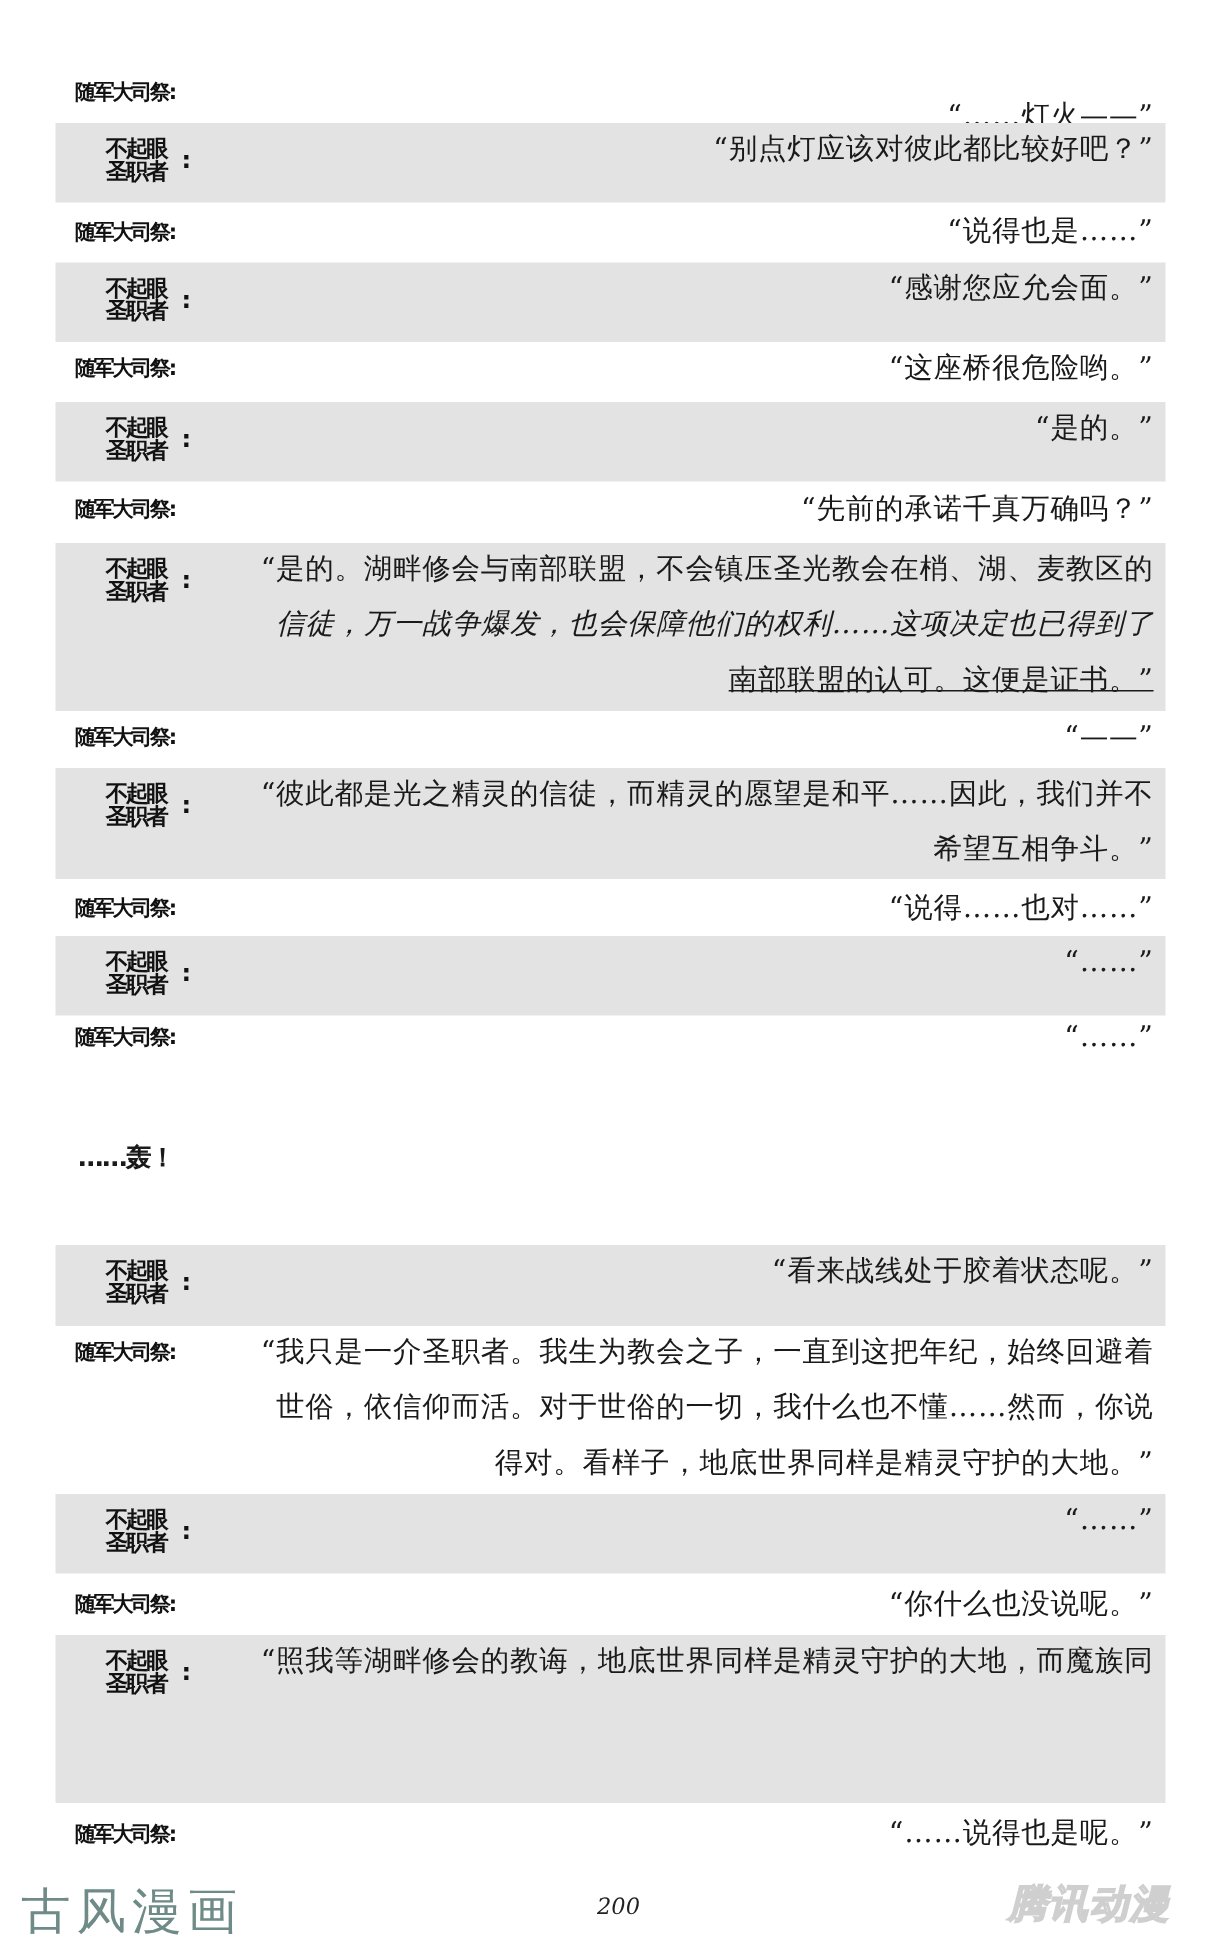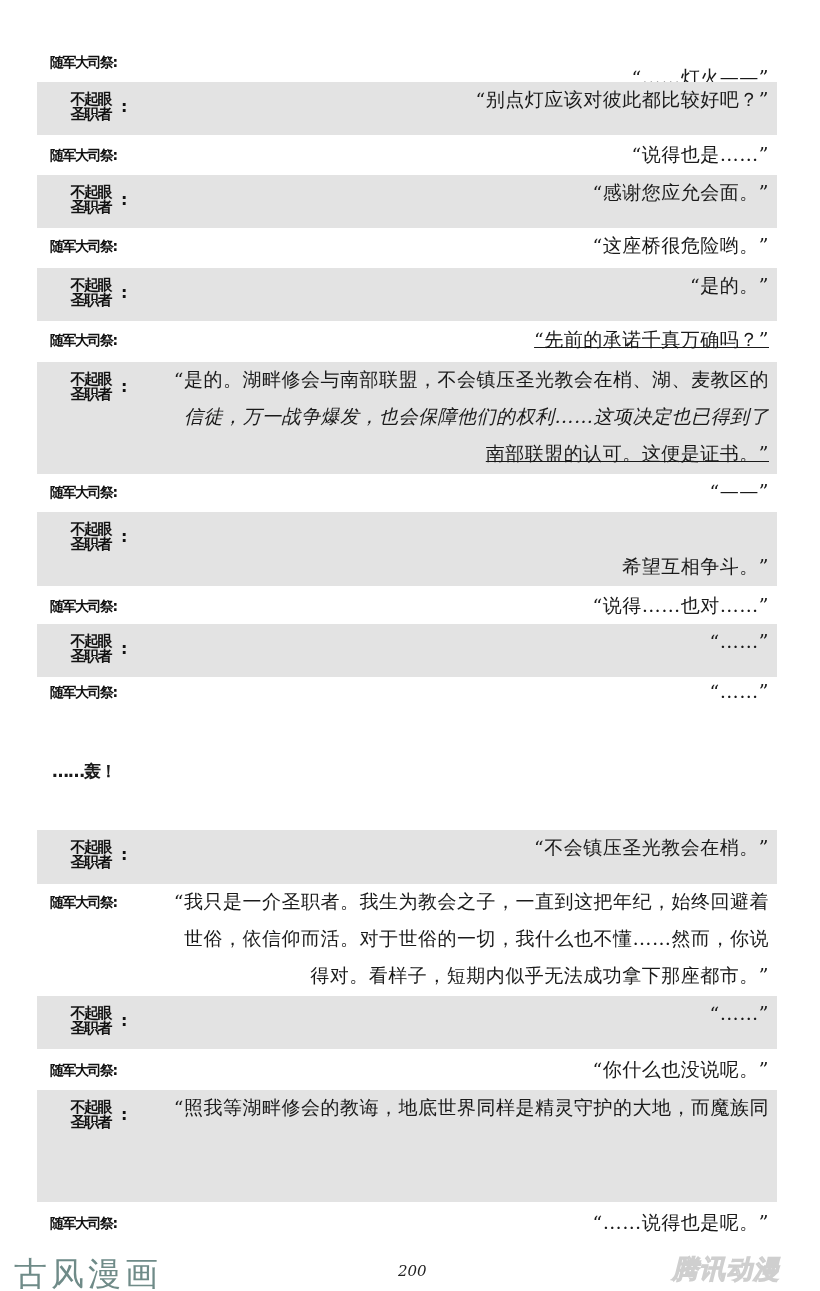--- a/index.html
+++ b/index.html
@@ -58,21 +58,21 @@
     <div class="row gray" style="top: 268px; height: 53px;">
       <div class="speaker sp-b" style="top: 10px;">
         <div>不起眼</div>
         <div>圣职者</div>
         <span class="colon">:</span>
       </div>
       <div class="line" style="top: -2px;">“是的。”</div>
     </div>
     <div class="row" style="top: 322px; height: 38px;">
       <div class="speaker sp-a" style="top: 10px;">随军大司祭:</div>
-      <div class="line" style="top: -2px; text-decoration: underline;">“先前的承诺千真万确吗？”</div>
+      <div class="line" style="top: -2px;">“先前的承诺千真万确吗？”</div>
     </div>
     <div class="row gray" style="top: 362px; height: 112px;">
       <div class="speaker sp-b" style="top: 10px;">
         <div>不起眼</div>
         <div>圣职者</div>
         <span class="colon">:</span>
       </div>
       <div class="line" style="top: -2px;">“是的。湖畔修会与南部联盟，不会镇压圣光教会在梢、湖、麦教区的</div>
       <div class="line cont" style="top: 35px; font-style: italic;">信徒，万一战争爆发，也会保障他们的权利……这项决定也已得到了</div>
       <div class="line cont" style="top: 72px; text-decoration: underline;">南部联盟的认可。这便是证书。”</div>
@@ -80,20 +80,21 @@
     <div class="row" style="top: 474px; height: 36px;">
       <div class="speaker sp-a" style="top: 10px;">随军大司祭:</div>
       <div class="line" style="top: -2px;">“——”</div>
     </div>
     <div class="row gray" style="top: 512px; height: 74px;">
       <div class="speaker sp-b" style="top: 10px;">
         <div>不起眼</div>
         <div>圣职者</div>
         <span class="colon">:</span>
       </div>
+      <div class="line" style="top: -2px;">“彼此都是光之精灵的信徒，而精灵的愿望是和平……因此，我们并不</div>
       <div class="line cont" style="top: 35px;">希望互相争斗。”</div>
     </div>
     <div class="row" style="top: 588px; height: 36px;">
       <div class="speaker sp-a" style="top: 10px;">随军大司祭:</div>
       <div class="line" style="top: -2px;">“说得……也对……”</div>
     </div>
     <div class="row gray" style="top: 624px; height: 53px;">
       <div class="speaker sp-b" style="top: 10px;">
         <div>不起眼</div>
         <div>圣职者</div>
@@ -104,27 +105,27 @@
     <div class="row" style="top: 674px; height: 40px;">
       <div class="speaker sp-a" style="top: 10px;">随军大司祭:</div>
       <div class="line" style="top: -2px;">“……”</div>
     </div>
     <div class="row gray" style="top: 830px; height: 54px;">
       <div class="speaker sp-b" style="top: 10px;">
         <div>不起眼</div>
         <div>圣职者</div>
         <span class="colon">:</span>
       </div>
-      <div class="line" style="top: -2px;">“不会镇压圣光教会在梢。”</div>
+      <div class="line" style="top: -2px;">“看来战线处于胶着状态呢。”</div>
     </div>
     <div class="row" style="top: 884px; height: 108px;">
       <div class="speaker sp-a" style="top: 10px;">随军大司祭:</div>
       <div class="line" style="top: -2px;">“我只是一介圣职者。我生为教会之子，一直到这把年纪，始终回避着</div>
       <div class="line cont" style="top: 35px;">世俗，依信仰而活。对于世俗的一切，我什么也不懂……然而，你说</div>
-      <div class="line cont" style="top: 72px;">得对。看样子，短期内似乎无法成功拿下那座都市。”</div>
+      <div class="line cont" style="top: 72px;">得对。看样子，地底世界同样是精灵守护的大地。”</div>
     </div>
     <div class="row gray" style="top: 996px; height: 53px;">
       <div class="speaker sp-b" style="top: 10px;">
         <div>不起眼</div>
         <div>圣职者</div>
         <span class="colon">:</span>
       </div>
       <div class="line" style="top: -2px;">“……”</div>
     </div>
     <div class="row" style="top: 1052px; height: 36px;">

